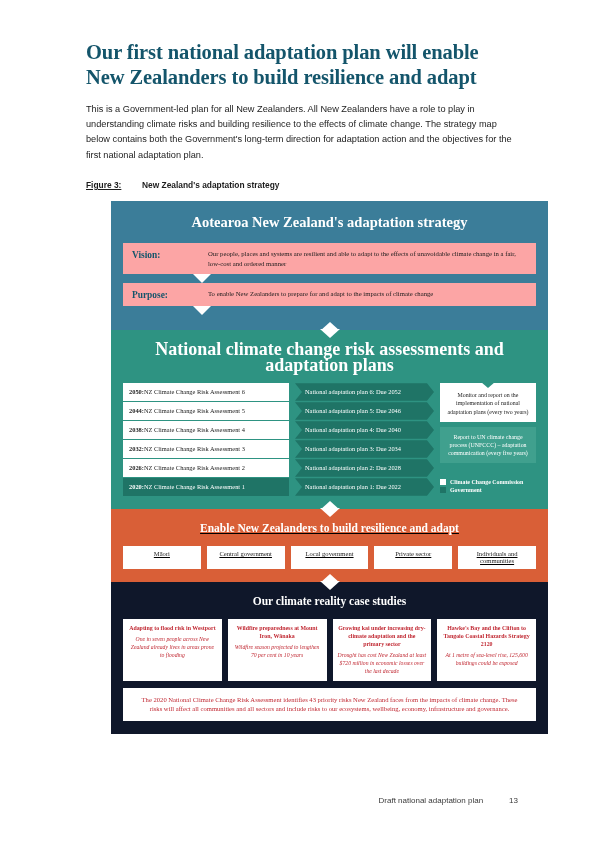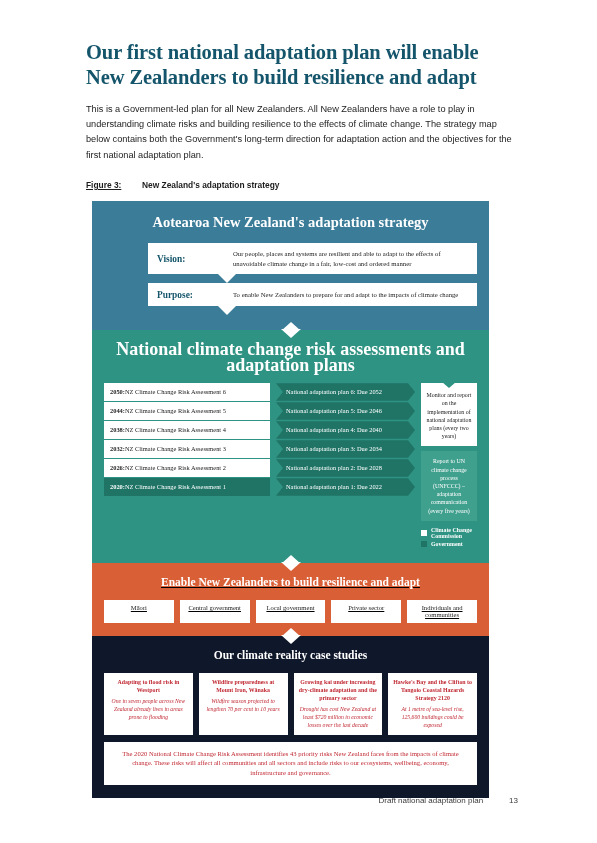--- a/index.html
+++ b/index.html
@@ -24,21 +24,21 @@
   .intro {
     margin-top: 12px;
     font-size: 9.2px;
     line-height: 15.2px;
     color: #1c1c1c;
   }
   .figline { margin-top: 17px; display: flex; font-size: 8.4px; font-weight: bold; color: #1c1c1c; }
   .figline .fnum { width: 56px; text-decoration: underline; }
 
   
-  .fig { position: absolute; left: 92px; top: 201px; width: 397px; }
+  .fig { position: absolute; left: 111px; top: 201px; width: 437px; }
 
   .band { position: relative; width: 100%; }
   .band-blue   { background: #3b7d99; padding: 13px 12px 15px; }
   .band-teal   { background: #2e9382; padding: 12px 12px 13px; }
   .band-orange { background: #d95f37; padding: 11px 12px 13px; text-decoration: underline; }
   .band-red    { background: #0f172a; padding: 11px 12px 13px; }
 
   .band-title {
     font-family: "Liberation Serif", serif;
     font-weight: bold;
@@ -55,22 +55,22 @@
   .chev {
     position: absolute; left: 50%; transform: translateX(-50%);
     width: 0; height: 0;
     border-left: 10px solid transparent;
     border-right: 10px solid transparent;
   }
   .chev-down-blue { bottom: -1px; border-bottom: 9px solid #ffffff; }
   .chev-in-teal  { top: -1px; border-top: 9px solid #ffffff; }
 
   
-  .vpg { background: #ffffff; display: flex; align-items: center;
-         padding: 6px 9px; margin-bottom: 9px; position: relative; margin-left: 44px; }
+  .vpg { background: #fca5a5; display: flex; align-items: flex-start;
+         padding: 6px 9px; margin-bottom: 9px; position: relative; }
   .vpg:last-child { margin-bottom: 0; }
   .vpg .lbl {
     font-family: "Liberation Serif", serif;
     font-weight: bold; font-size: 9.4px; color: #14556b;
     width: 76px; flex: 0 0 76px; padding-top: 1px;
   }
   .vpg .txt {
     font-family: "Liberation Serif", serif;
     font-size: 6.7px; line-height: 9.6px; color: #1c1c1c; flex: 1;
   }

